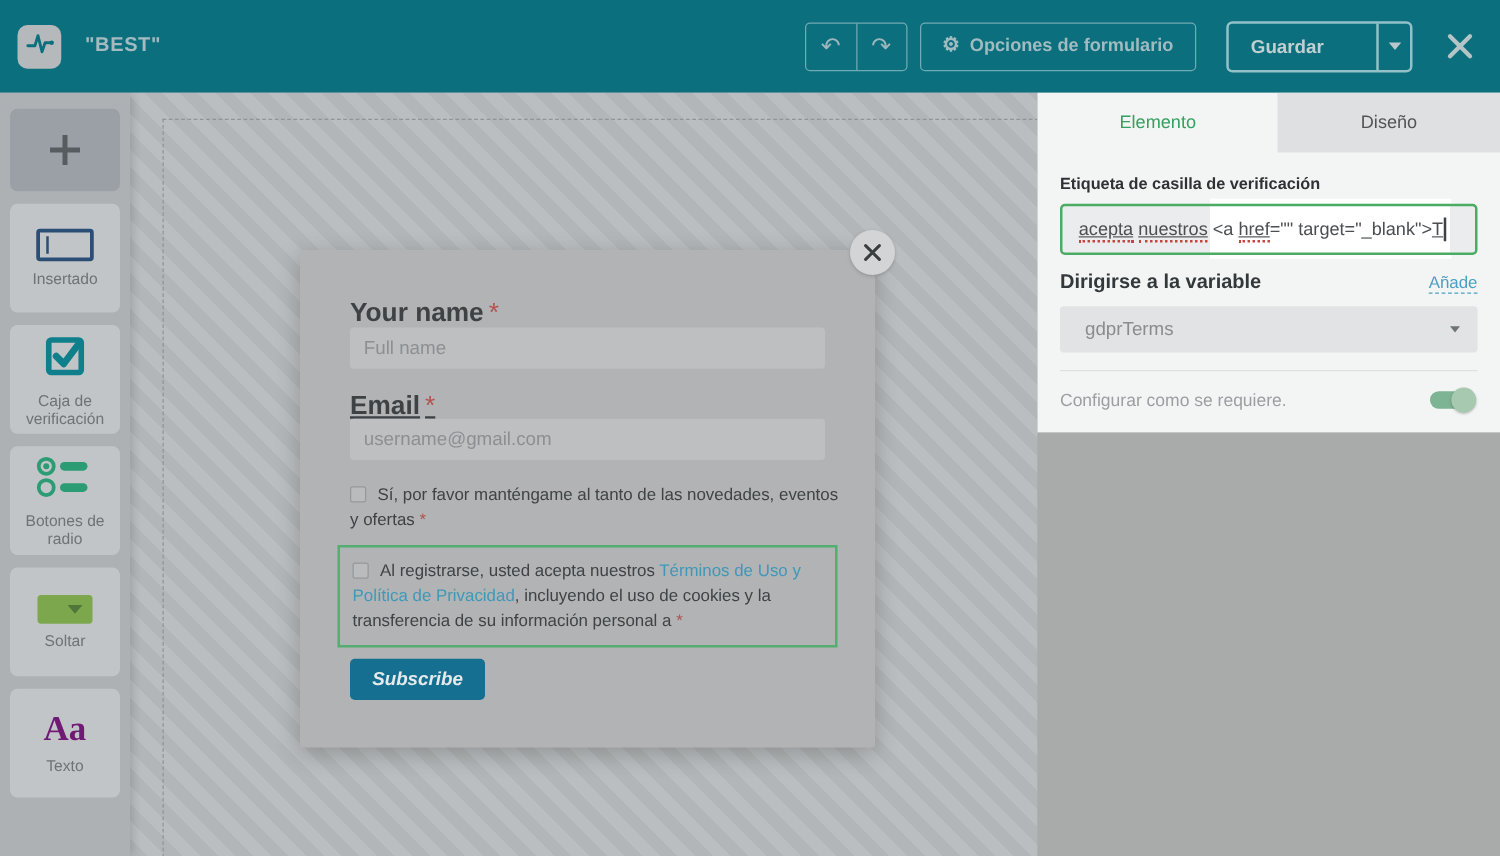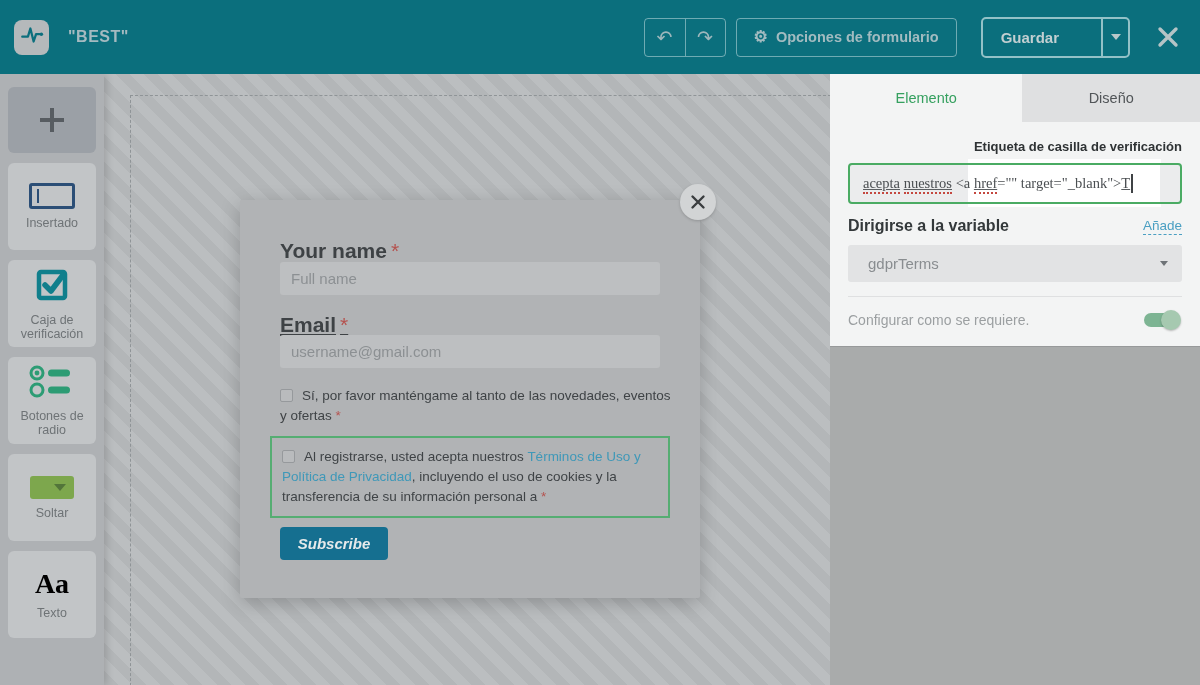--- a/index.html
+++ b/index.html
@@ -69,21 +69,21 @@
   .plus-icon::after { left:10px; top:0; width:4px; height:24px; }
   .item-card { height:87px; }
   .item-label { font-size:12.5px; color:#6e7376; line-height:14px; text-align:center; margin-top:7px; }
   .insert-icon { position:relative; width:46px; height:26px; border:3px solid #2b4e76; border-radius:3px; }
   .insert-icon::before { content:""; position:absolute; left:5px; top:3px; width:2px; height:14px; background:#2b4e76; }
   .soltar-icon {
     width:44px; height:23px; background:#7da74d; border-radius:3px;
     display:flex; align-items:center; justify-content:flex-end; padding-right:8px;
   }
   .soltar-icon .tri { width:0; height:0; border-left:6px solid transparent; border-right:6px solid transparent; border-top:7px solid #52753a; }
-  .texto-icon { font-family:"Liberation Serif", serif; font-weight:bold; font-size:28px; color:#000000; line-height:30px; }
+  .texto-icon { font-family:"Liberation Serif", serif; font-weight:bold; font-size:28px; color:#701a75; line-height:30px; }
 
   
   .canvas {
     position:absolute; left:104px; top:74px; width:726px; bottom:0;
     background:repeating-linear-gradient(45deg,#b3b6b8 0 10px,#bbbec0 10px 20px);
     overflow:hidden;
   }
   .dashed-frame { position:absolute; left:26px; top:21px; right:-6px; bottom:-6px; border:1px dashed #8f9497; }
 
   .modal {
@@ -115,28 +115,28 @@
   }
   .plink { color:#3f98b8; cursor:pointer; }
   .subscribe-btn {
     position:absolute; left:40px; top:327px; width:108px; height:33px;
     background:#156f90; border-radius:4px; display:flex; align-items:center; justify-content:center;
     color:#e6eaeb; font-weight:bold; font-size:15px; cursor:pointer;font-style:italic;
   }
 
   
   .panel { position:absolute; right:0; top:74px; width:370px; bottom:0; background:#a9abab; z-index:6; }
-  .panel-card { background:#f3f4f4; height:273px; border-bottom:1px solid #97999a;text-align:right; }
+  .panel-card { background:#f3f4f4; height:273px; border-bottom:1px solid #97999a; }
   .tabs { display:flex; height:48px; }
   .tab { display:flex; align-items:center; justify-content:center; font-size:14.5px; cursor:pointer; }
   .tab-element { flex:0 0 52%; color:#35a05f; }
   .tab-design { flex:1; background:#dfe0e1; color:#515558; }
   .panel-body { padding:0 18px; }
   .sec-label { margin-top:17px; font-size:13px; font-weight:bold; color:#2e3234; }
-  .input-wrap { position:relative; margin-top:9px; height:41px;font-family:Liberation Serif, serif; }
+  .input-wrap { position:relative; margin-top:9px; height:41px; }
   .spotlight { position:absolute; left:120px; top:-4px; width:193px; height:48px; background:#ffffff; }
   .rich-input {
     position:relative; height:41px; border:2px solid #4aab63; border-radius:4px;
     background:linear-gradient(90deg,#ebeced 0 118px,rgba(255,255,255,0) 118px 310px,#ebeced 310px);
     display:flex; align-items:center; padding:0 13px; font-size:14.5px; color:#4b4f52;
     white-space:pre; overflow:hidden; cursor:text;
   }
   .misspell { position:relative; text-decoration:underline; text-decoration-color:#5a5e61; }
   .misspell::after { content:""; position:absolute; left:0; right:0; bottom:-2px; height:0; border-top:2px dotted #c4473f; }
   .u { text-decoration:underline; text-decoration-color:#5a5e61; }

